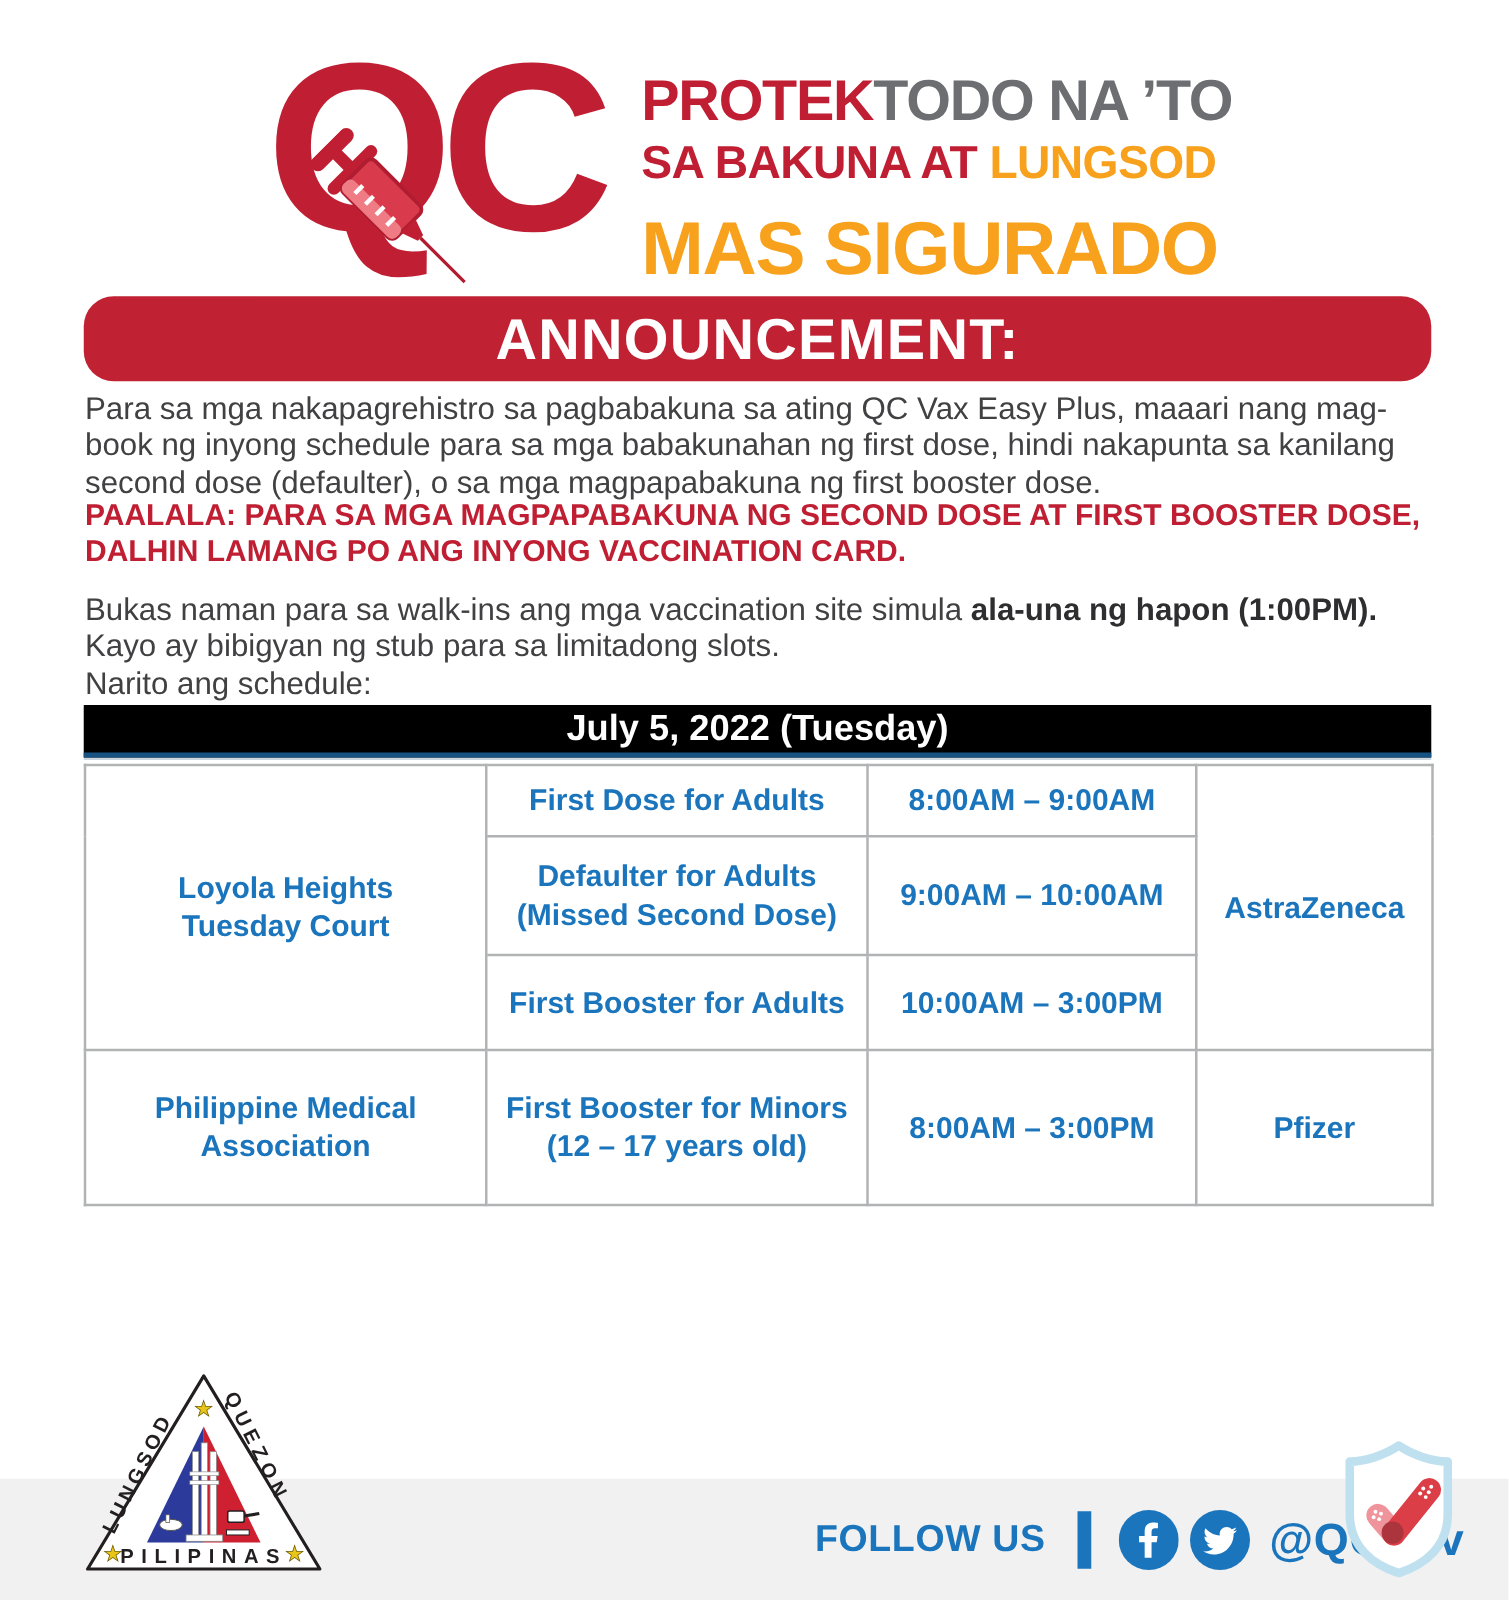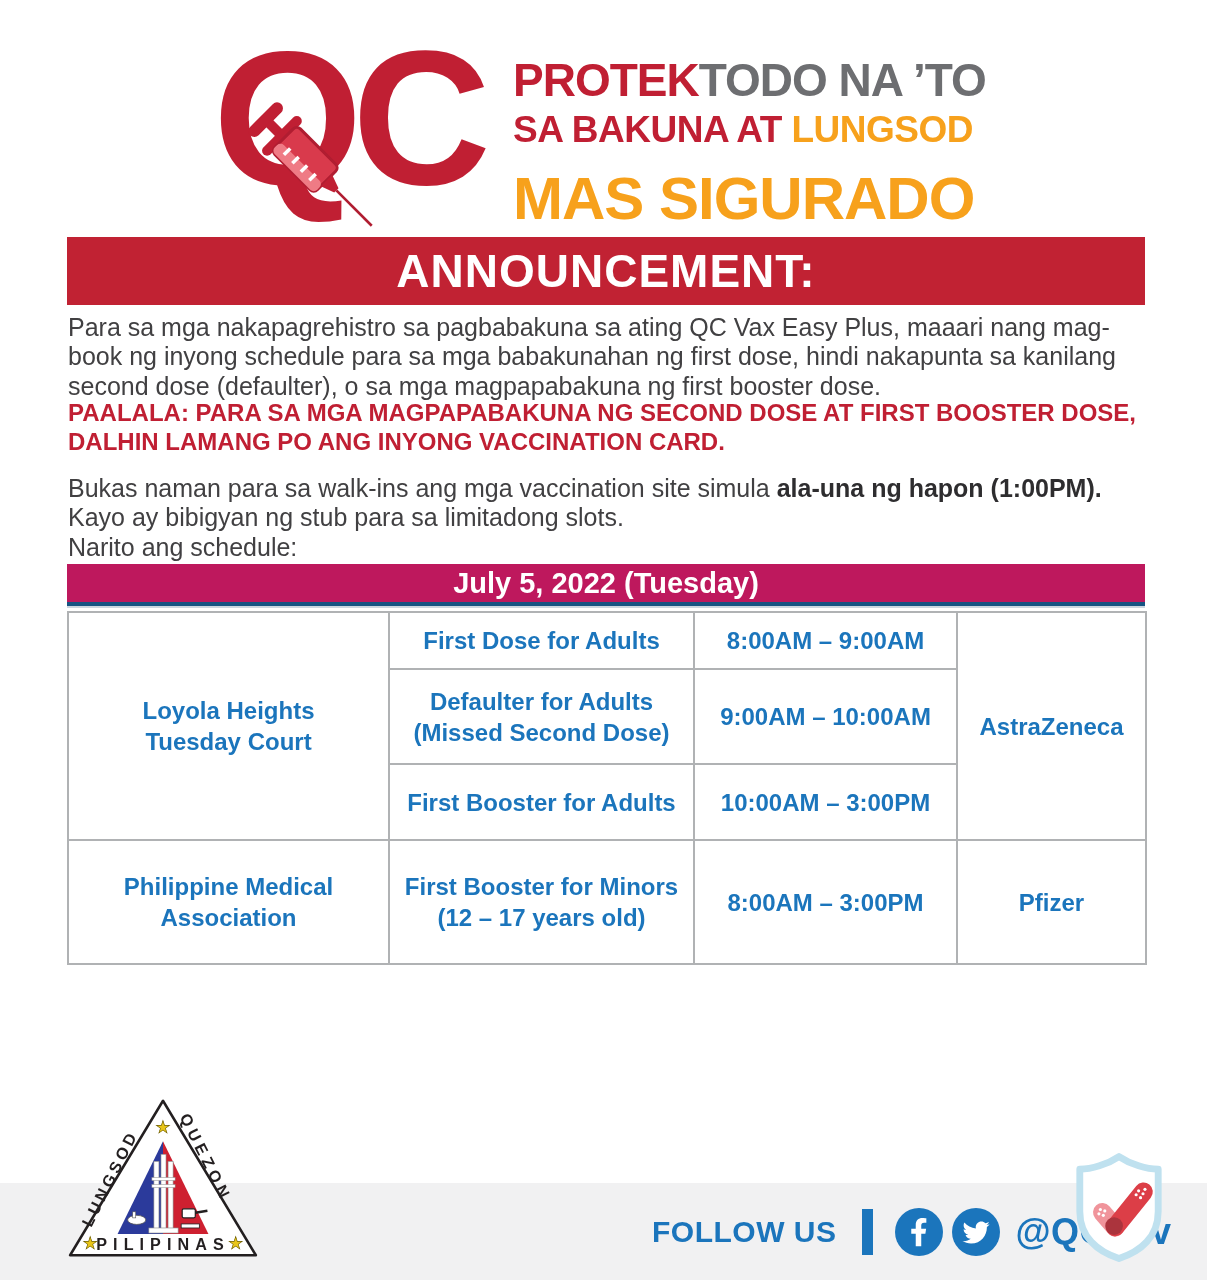--- a/index.html
+++ b/index.html
@@ -22,33 +22,33 @@
   .title-l1 { font-size:46px; font-weight:800; letter-spacing:-1px; line-height:1.02; white-space:nowrap; }
   .title-l2 { font-size:37px; font-weight:800; letter-spacing:-0.5px; margin-top:5px; white-space:nowrap; }
   .title-l3 { font-size:60px; font-weight:800; letter-spacing:-1px; margin-top:13px; white-space:nowrap; }
   .red-txt    { color:#c01f33; }
   .gray-txt   { color:#6d6e71; }
   .orange-txt { color:#f7a11c; }
   
   .banner {
     position:absolute; left:67px; top:237px; width:1078px; height:68px;
     background:#c12233; color:#ffffff; display:flex; align-items:center; justify-content:center;
-    font-size:46px; font-weight:800; letter-spacing:1px;
+    font-size:46px; font-weight:800; letter-spacing:1px;border-radius:24px;
   }
   
   .para { position:absolute; left:68px; width:1078px; color:#414042; font-size:25px; line-height:1.17; font-weight:500; }
   .para-intro    { top:313px; }
   .para-reminder { top:399px; color:#c01f33; font-weight:700; font-size:24px; line-height:1.2; }
   .para-walkin   { top:474px; }
   .para-walkin .bold-seg { font-weight:800; color:#2e2d2f; }
   .para-schedule { top:533px; }
   
   .table-wrap { position:absolute; left:67px; top:564px; width:1078px; }
   .table-date-header {
-    height:42px; background:#be185d; border-bottom:4px solid #175382;
+    height:42px; background:#000000; border-bottom:4px solid #175382;
     box-shadow:0 2px 0 #ccd7e0; color:#ffffff; font-size:29px; font-weight:700;
     display:flex; align-items:center; justify-content:center; margin-bottom:5px;
   }
   table.sched { border-collapse:collapse; table-layout:fixed; width:1078px; }
   table.sched td {
     border:2px solid #b0b2b4; text-align:center; vertical-align:middle;
     color:#1b75bc; font-size:24px; font-weight:600; line-height:1.3; padding:12px;
   }
   .cell-inner-site { max-width:215px; margin:0 auto; }
   .cell-inner-type { max-width:290px; margin:0 auto; }

